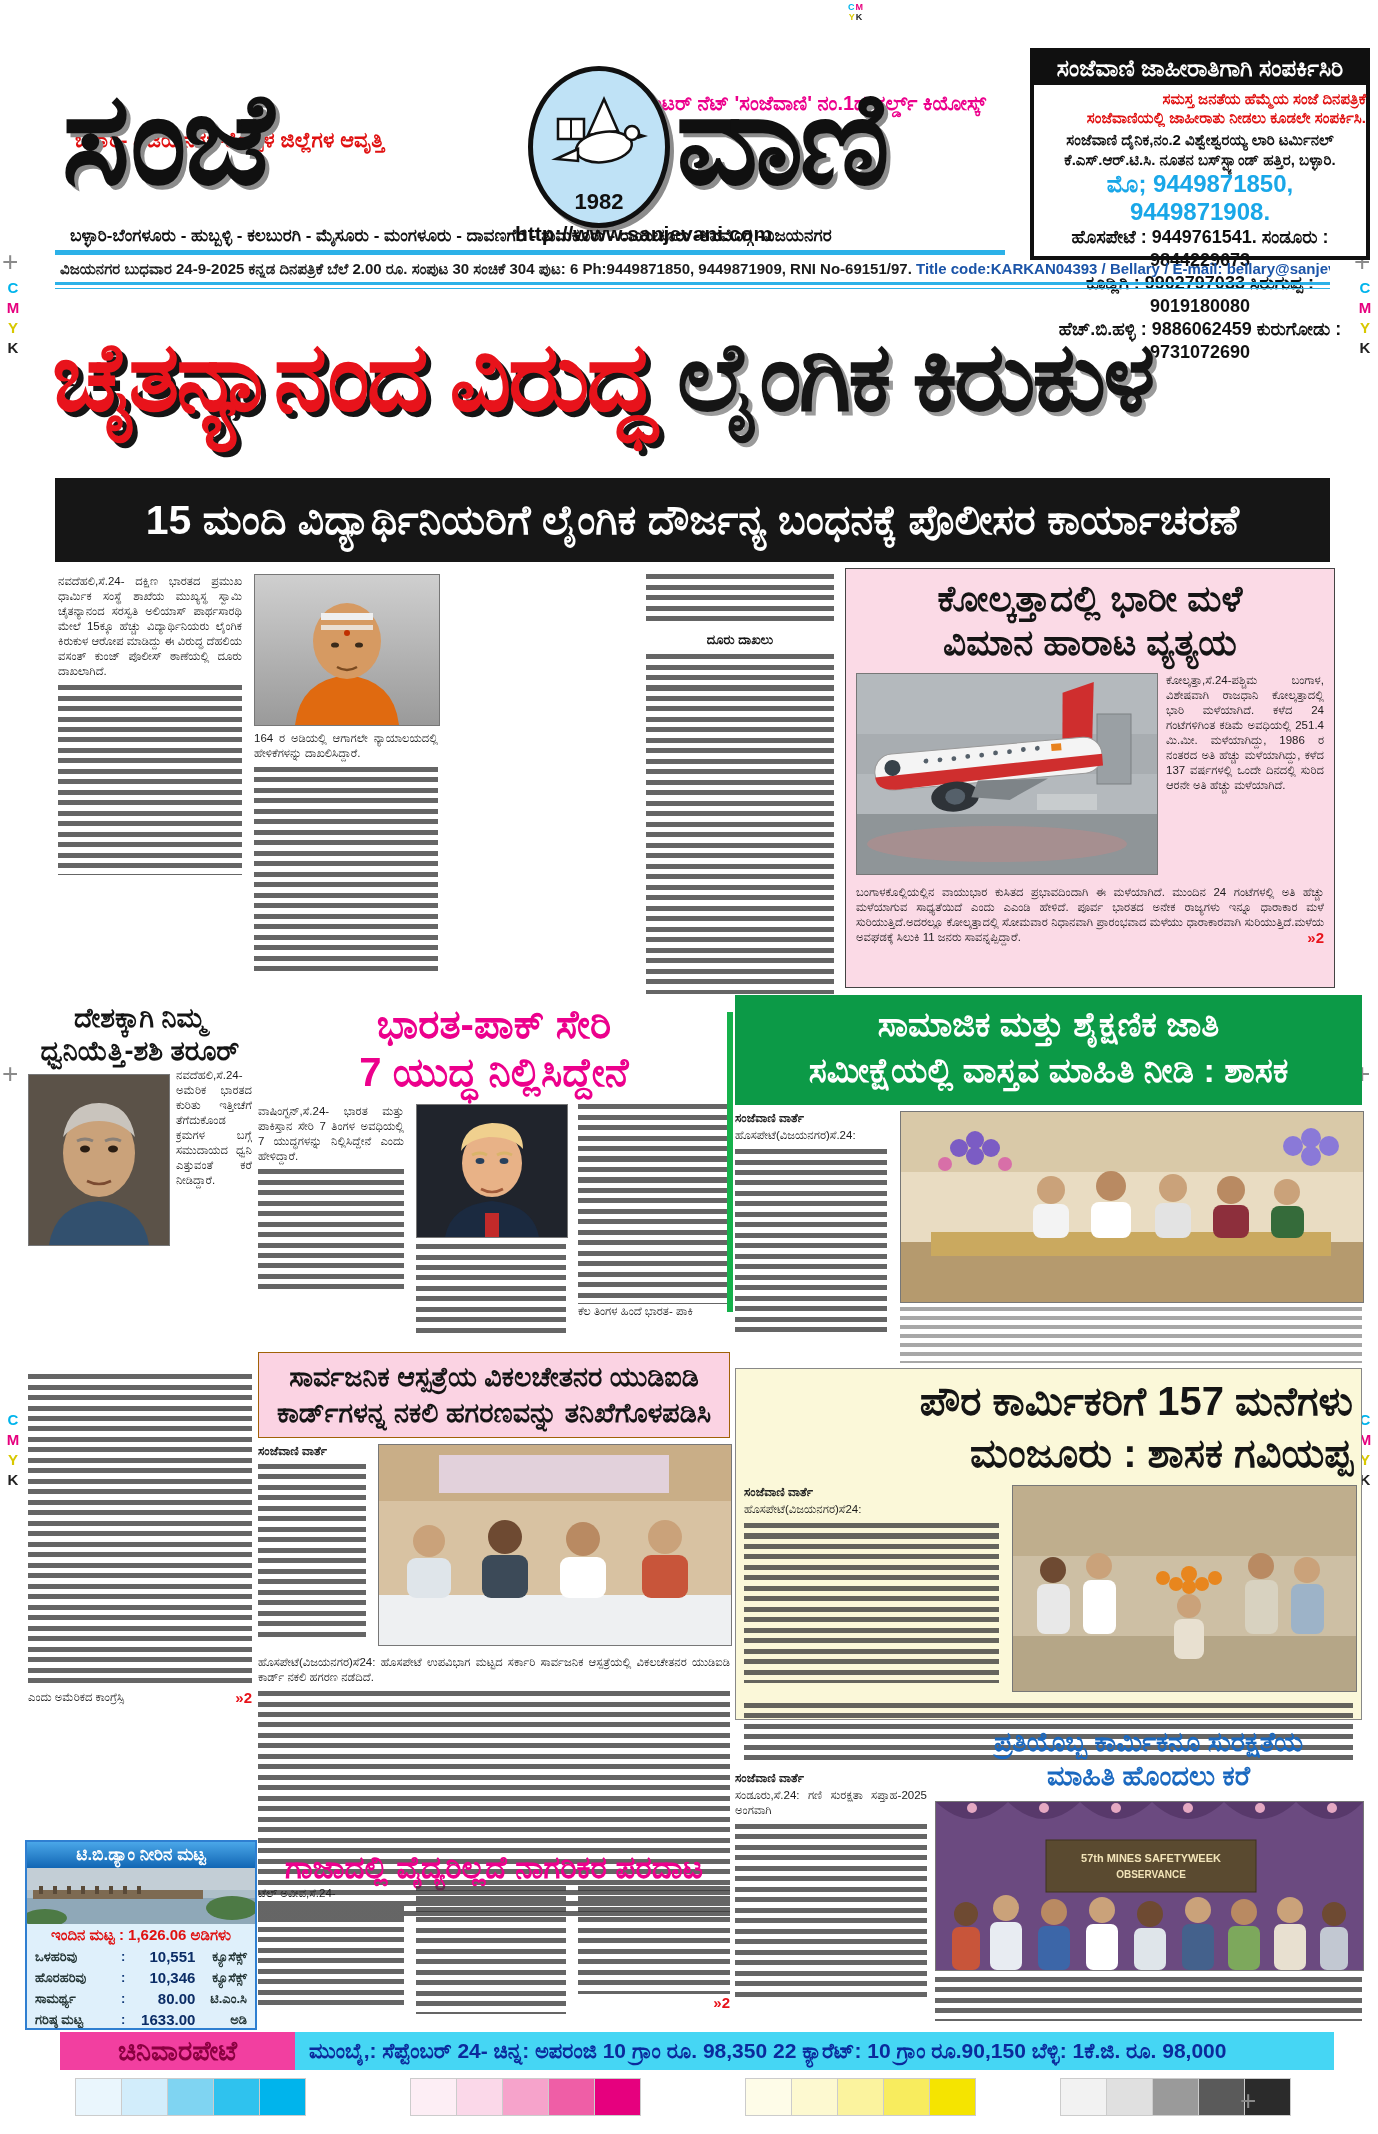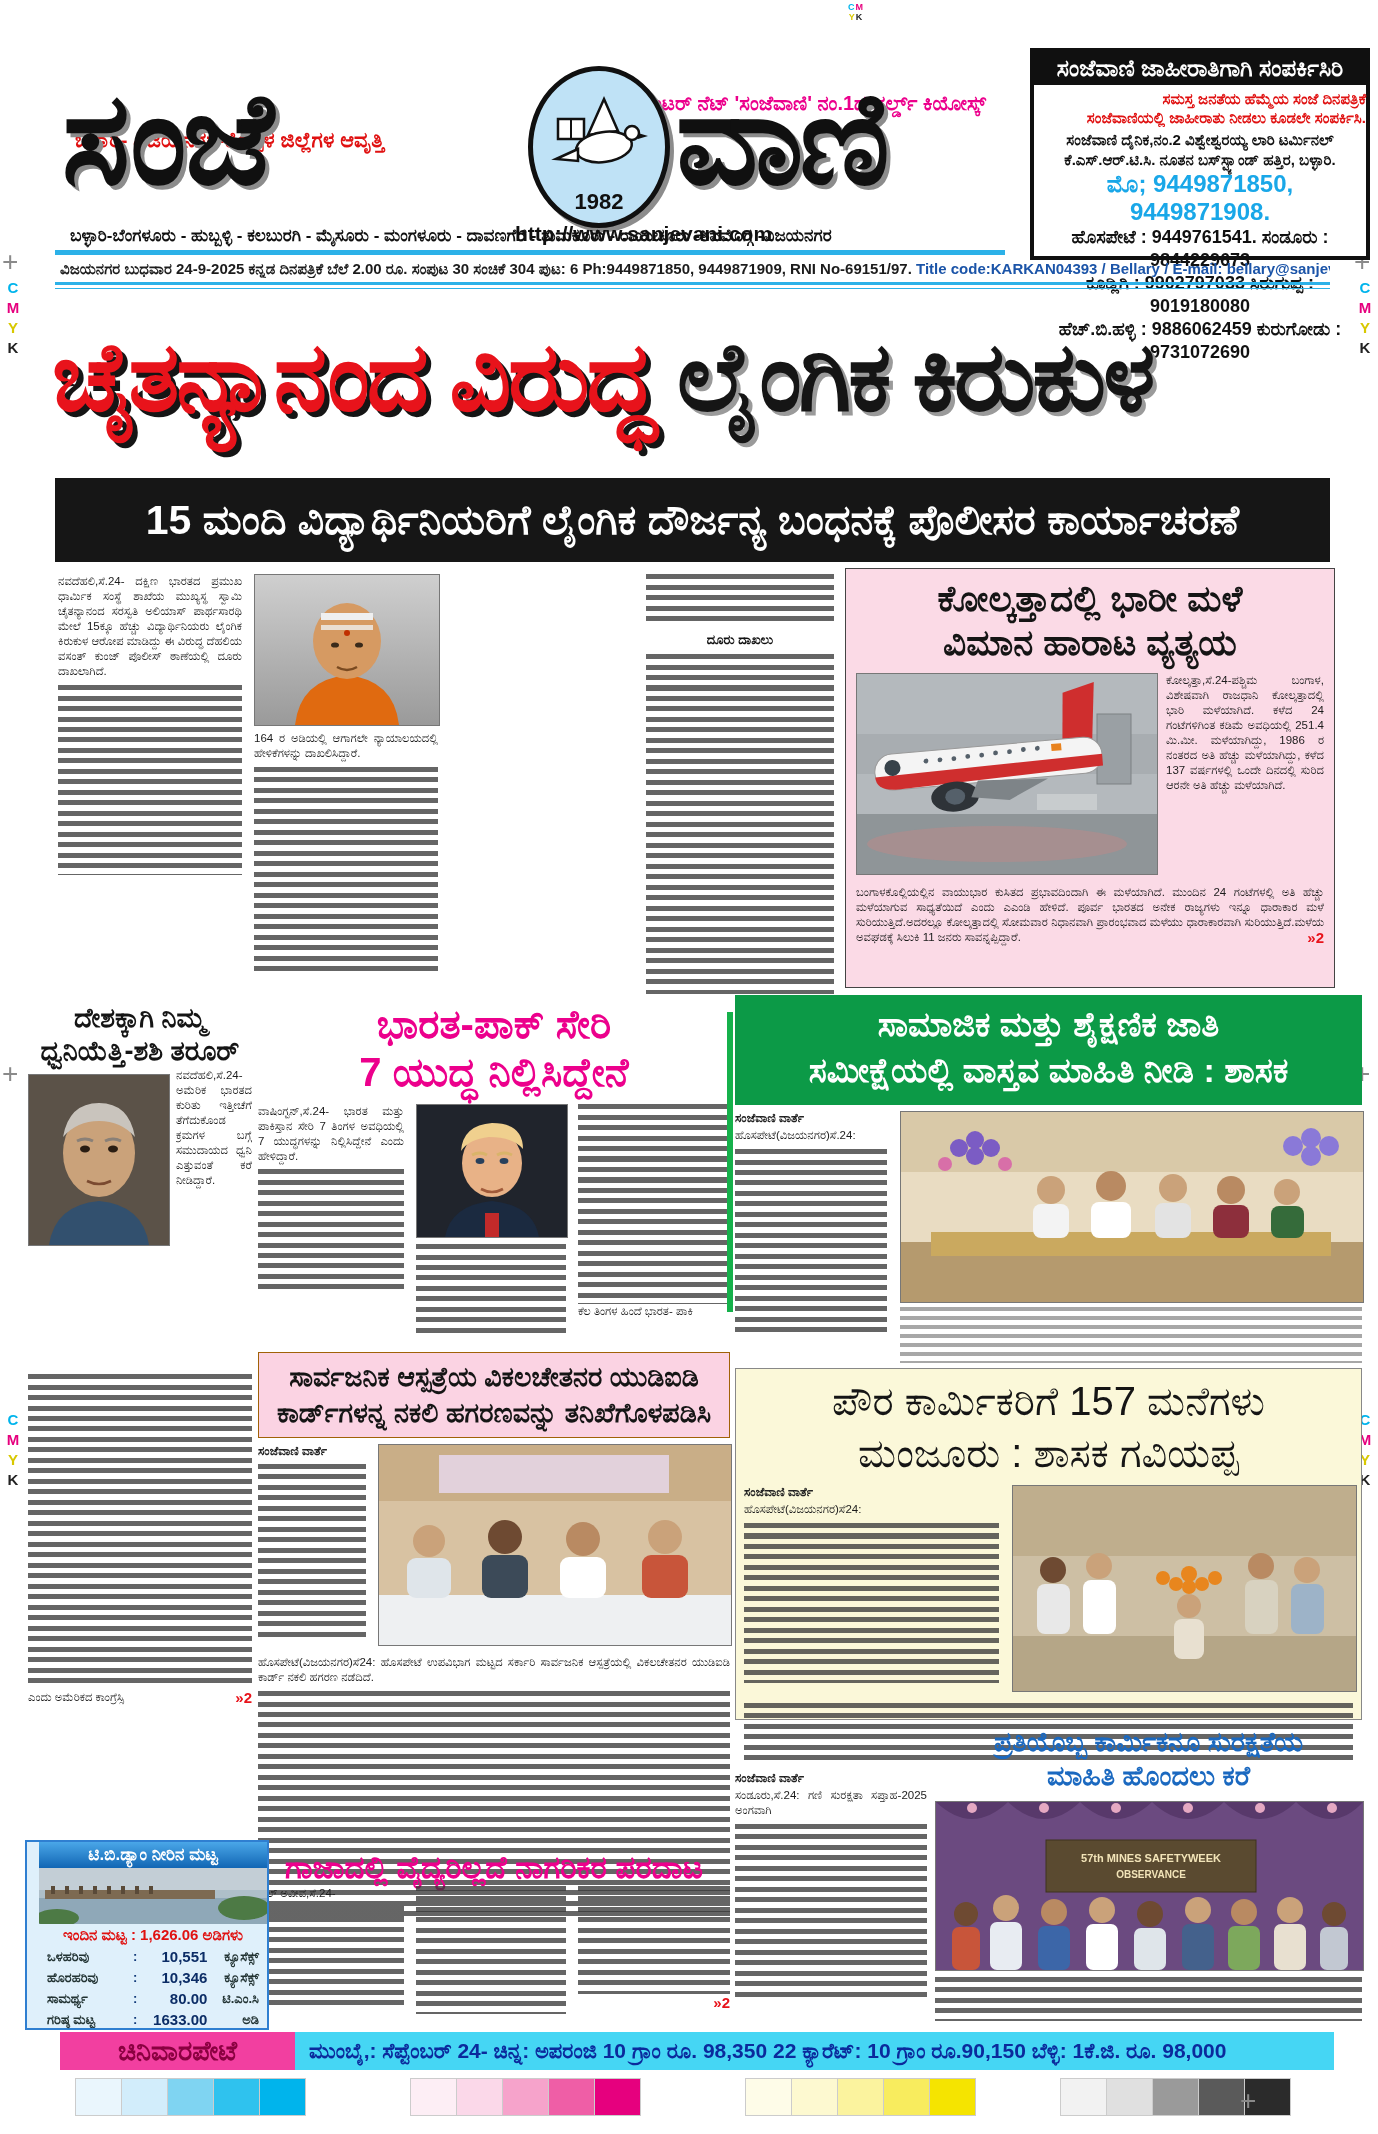--- a/index.html
+++ b/index.html
@@ -47,21 +47,21 @@
   .more{color:#e8131b;font-weight:900;font-size:15px;float:right;}
   .photo{overflow:hidden;border:1px solid #777;}
   
   .pinkbox{background:#fbdae6;border:1px solid #444;}
   .kol-title{font-weight:700;font-size:36px;line-height:44px;text-align:center;color:#151515;}
   .col-title{font-weight:900;font-size:27px;line-height:33px;text-align:center;color:#151515;white-space:nowrap;}
   .mag-title{font-weight:900;font-size:40px;line-height:48px;text-align:center;color:#ec008c;white-space:nowrap;}
   .greenbanner{background:#0c9a47;color:#fff;font-weight:700;font-size:34px;line-height:46px;text-align:center;}
   .pinkhead{background:#fbd3e3;border:1px solid #a16207;color:#151515;font-weight:900;font-size:27px;line-height:36px;text-align:center;}
   .yellowbox{background:#fbf8d9;border:1px solid #888;}
-  .yel-title{font-weight:400;font-size:40px;line-height:52px;text-align:center;color:#151515;white-space:nowrap;}
+  .yel-title{font-weight:700;font-size:40px;line-height:52px;text-align:right;color:#151515;white-space:nowrap;}
   .bluehead{color:#1b69c0;font-weight:900;font-size:27px;line-height:34px;text-align:center;white-space:nowrap;}
   .gaza-title{color:#ec008c;font-weight:900;font-size:31px;text-align:center;white-space:nowrap;}
   
   .dambox{border:2px solid #2f7fd1;background:#dff0fb;}
   .dambox .hd{background:linear-gradient(#4aa7e8,#1166b4);color:#fff;font-weight:900;font-size:17px;text-align:center;line-height:26px;}
   .dambox .today{color:#e01111;font-weight:900;font-size:15px;text-align:center;line-height:22px;}
   .dambox .r{display:flex;font-size:13px;font-weight:bold;color:#123a7a;line-height:21px;padding:0 8px;}
   .dambox .r .lbl{width:86px;color:#233;}
   .dambox .r .val{width:70px;text-align:right;color:#0c2d66;font-size:15px;}
   .dambox .r .unit{flex:1;text-align:right;color:#233;}
@@ -485,21 +485,21 @@
         <div class="fill" style="height:100px;margin-top:5px;"></div>
       </div>
       <div class="fill abs" style="left:158px;top:0;width:150px;height:128px;"></div>
       <div class="abs" style="left:320px;top:0;width:152px;height:128px;">
         <div class="fill" style="height:108px;"></div>
         <span class="more">»<span>2</span></span>
       </div>
     </div>
   </div>
 
-  <div class="abs dambox" style="left:25px;top:1840px;width:228px;height:186px;padding-left:12px;">
+  <div class="abs dambox" style="left:25px;top:1840px;width:228px;height:186px;">
     <div class="hd">ಟಿ.ಬಿ.ಡ್ಯಾಂ ನೀರಿನ ಮಟ್ಟ</div>
     <div class="photo" style="width:100%;height:56px;border:none;">
       <svg width="228" height="56" viewBox="0 0 228 56">
         <rect width="228" height="56" fill="#aebfc9"></rect>
         <rect y="0" width="228" height="22" fill="#c3ced6"></rect>
         <rect y="30" width="228" height="26" fill="#8fa8b8"></rect>
         <rect x="6" y="22" width="170" height="9" fill="#7d6a52"></rect>
         <g fill="#5a4a38">
             <rect x="12" y="18" width="4" height="8"></rect>
             <rect x="26" y="18" width="4" height="8"></rect>

